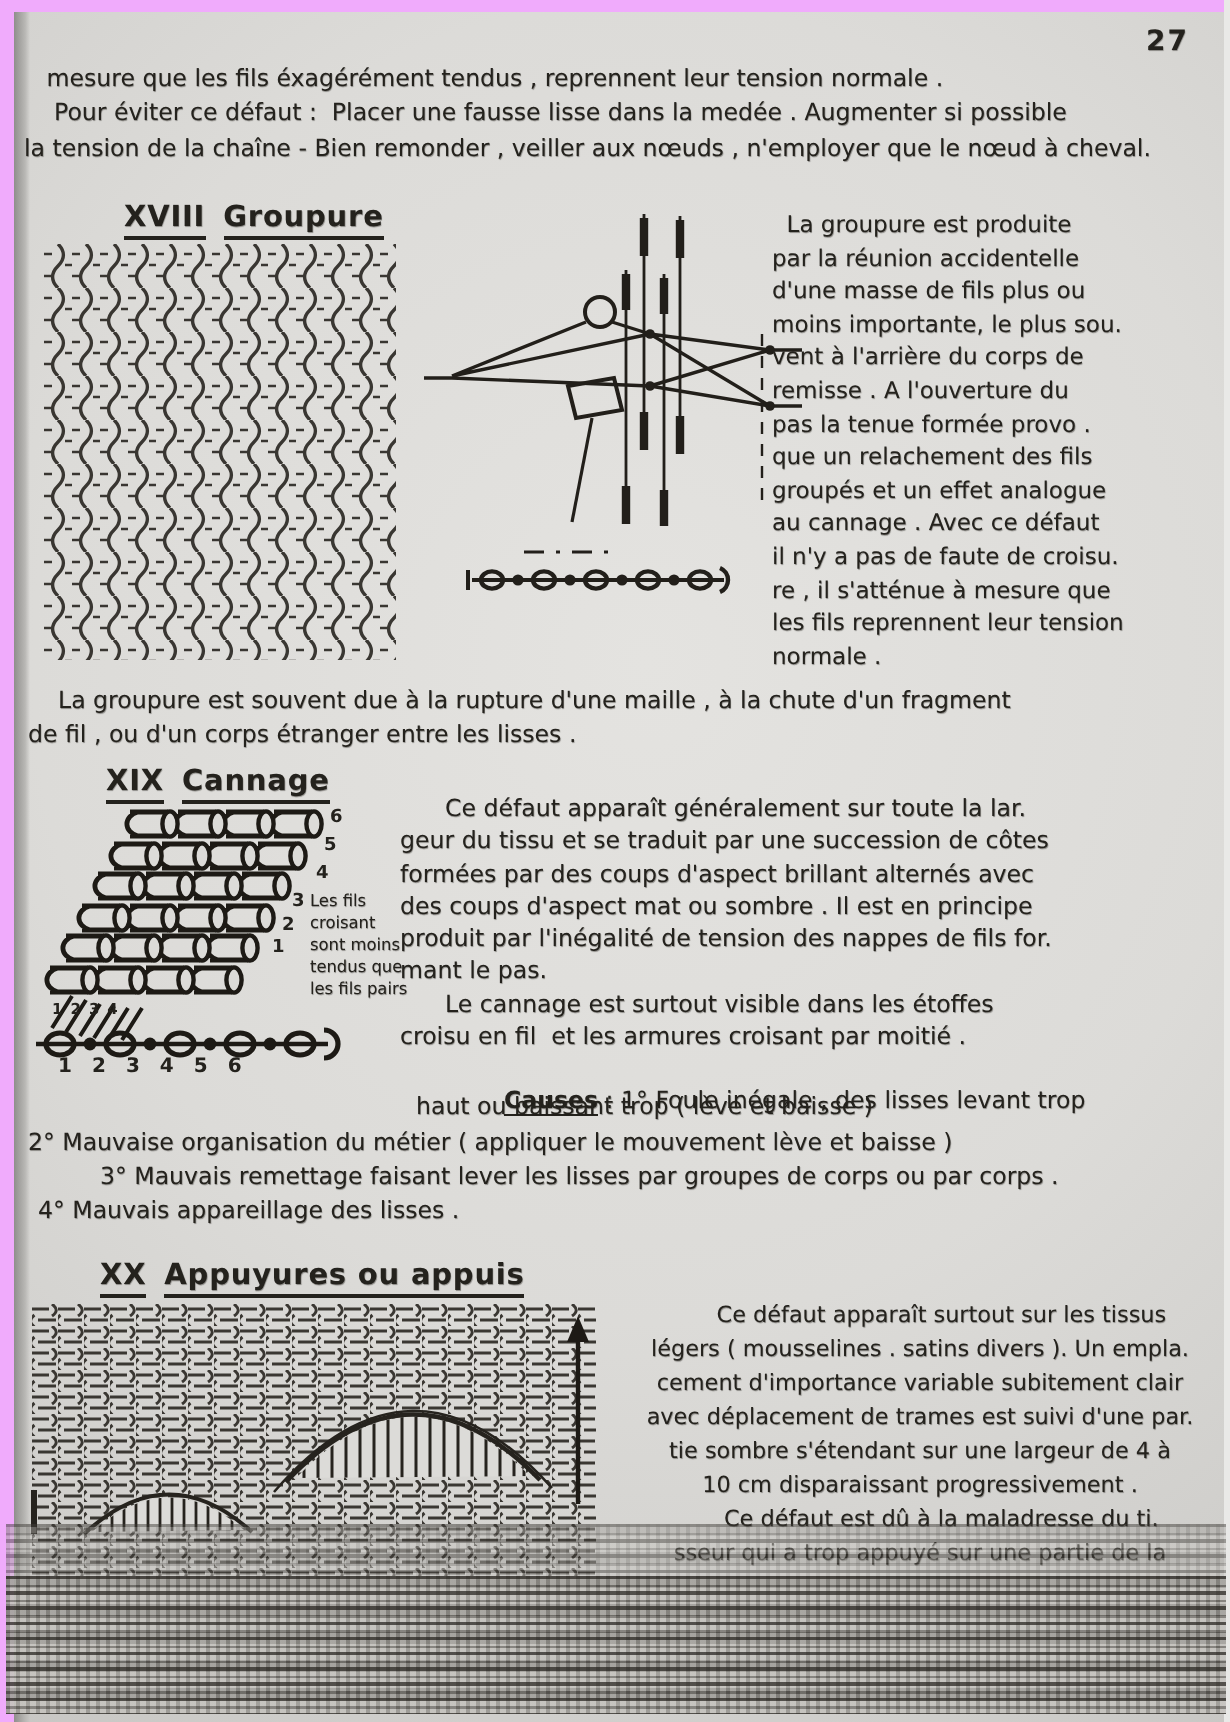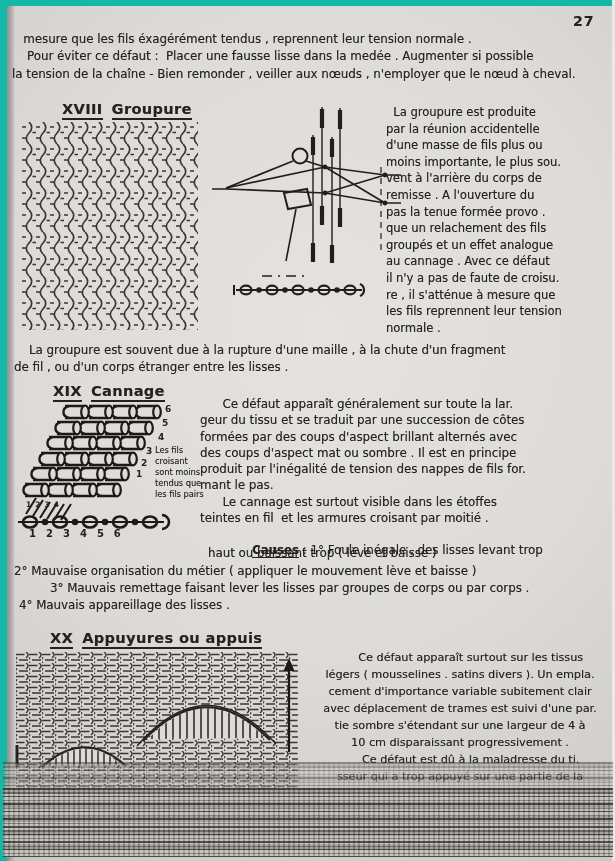--- a/index.html
+++ b/index.html
@@ -1,18 +1,18 @@
 <!DOCTYPE html>
 <html style="--paper: #dcdbd8; --ink: #24221d;"><head>
 <meta charset="utf-8">
 <style>
   :root { --paper:#dcdbd8; --ink:#24221d; }
   html,body{margin:0;padding:0;}
   body{background:#888;font-family:"DejaVu Sans","Liberation Sans",sans-serif;}
-  .scan{position:relative;width:615px;height:861px;overflow:hidden;background:#14b8a6;margin:0 auto;}
+  .scan{position:relative;width:615px;height:861px;overflow:hidden;background:#f0abfc;margin:0 auto;}
   .paper{position:absolute;left:7px;top:6px;right:0;bottom:0;
     background:radial-gradient(120% 92% at 52% 38%, #e4e3e0 0%, #dcdbd8 42%, #cfcecb 70%, #bcbbb8 96%, #b2b1ae 100%);}
   .edge-band{position:absolute;left:7px;top:6px;bottom:0;width:8px;
     background:linear-gradient(90deg,#8f8e8b,#b9b8b5 70%,rgba(185,184,181,0));}
   .edge-right{position:absolute;right:0;top:0;bottom:0;width:3px;background:#e9e9e7;}
   .ink{position:absolute;color:var(--ink);text-shadow:0.3px 0.3px 0.4px rgba(25,22,18,.4);}
   .lines div{white-space:pre;}
   .pagenum{font-size:14px;font-weight:bold;letter-spacing:1px;}
   .heading{font-weight:bold;font-size:14.5px;letter-spacing:.4px;white-space:nowrap;}
   .heading .numeral{border-bottom:2px solid var(--ink);padding-bottom:1px;margin-right:9px;}
@@ -204,21 +204,21 @@
   </div>
 
   <div class="ink lines" style="left:200px;top:396px;width:408px;font-size:11.8px;line-height:16.3px;">
       <div>      Ce défaut apparaît généralement sur toute la lar.</div>
       <div>geur du tissu et se traduit par une succession de côtes</div>
       <div>formées par des coups d'aspect brillant alternés avec</div>
       <div>des coups d'aspect mat ou sombre . Il est en principe</div>
       <div>produit par l'inégalité de tension des nappes de fils for.</div>
       <div>mant le pas.</div>
       <div>      Le cannage est surtout visible dans les étoffes</div>
-      <div>teintes en fil  et les armures croisant par moitié .</div>
+      <div>croisu en fil  et les armures croisant par moitié .</div>
     </div>
 
   <div class="ink" style="left:237px;top:529px;font-size:11.8px;white-space:pre;">
     <span class="causes-label">Causes</span><span> : 1° Foule inégale , des lisses levant trop</span>
   </div>
   <div class="ink" style="left:208px;top:546px;font-size:11.8px;white-space:pre;">haut ou baissant trop ( lève et baisse )</div>
   <div class="ink" style="left:14px;top:564px;font-size:11.8px;white-space:pre;">2° Mauvaise organisation du métier ( appliquer le mouvement lève et baisse )</div>
   <div class="ink" style="left:14px;top:581px;font-size:11.8px;white-space:pre;padding-left:36px;">3° Mauvais remettage faisant lever les lisses par groupes de corps ou par corps .</div>
   <div class="ink" style="left:19px;top:598px;font-size:11.8px;white-space:pre;">4° Mauvais appareillage des lisses .</div>
 

